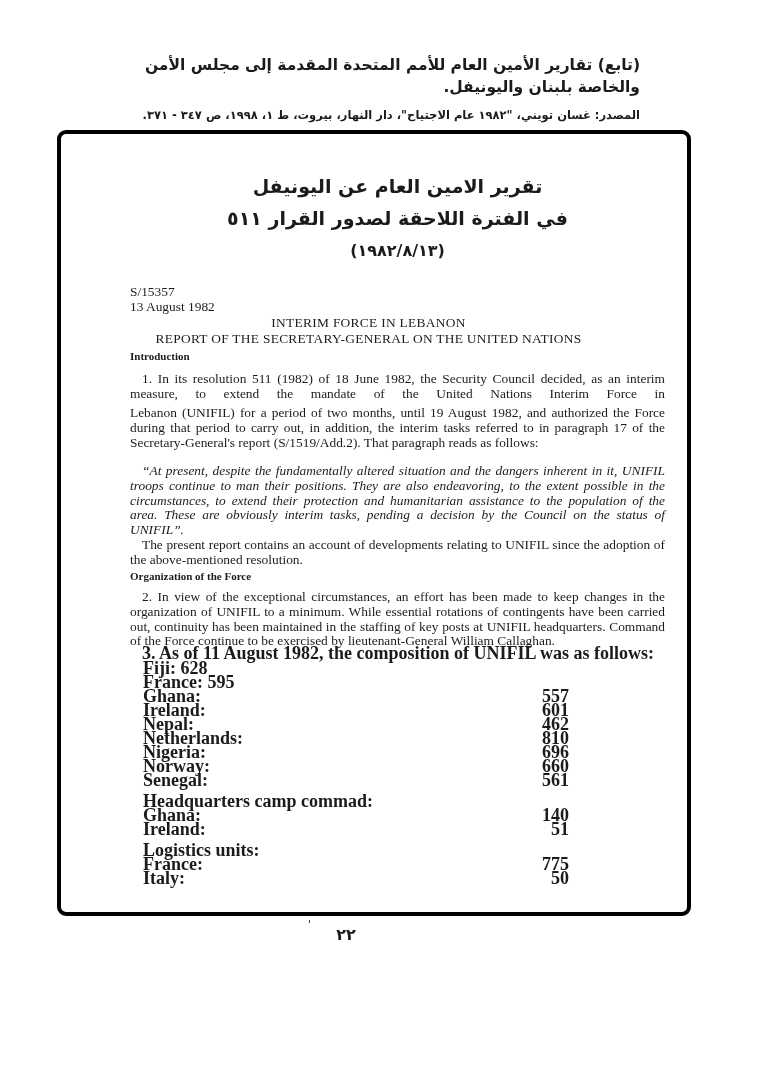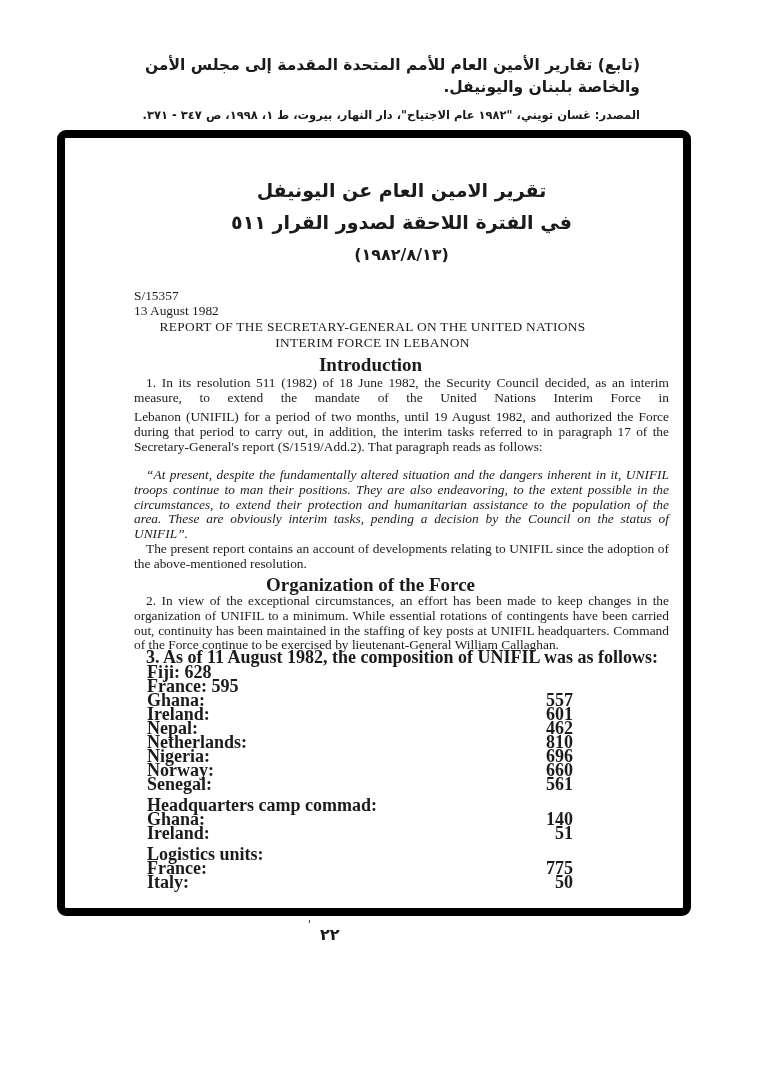--- a/index.html
+++ b/index.html
@@ -11,39 +11,39 @@
 
   
   .ar-header { position:absolute; top:54px; left:118px; width:522px;
                direction:rtl; 
                font-family:"DejaVu Sans", sans-serif; font-weight:bold; }
   .ar-header .l1 { font-size:15.5px; line-height:22px; }
   .ar-header .l2 { font-size:11.5px; line-height:16px; margin-top:9px; }
 
   
   .frame { position:absolute; left:57px; top:130px; width:634px; height:786px;
-           border:8px solid #000000; border-radius:9px; background:#fff; }
+           border:4px solid #000000; border-radius:9px; background:#fff; }
 
   
   .content { position:absolute; left:69px; top:0; width:535px; }
   .abs { position:absolute; width:100%; }
 
   
   .ar-title { top:40px; text-align:center; direction:rtl;
               font-family:"DejaVu Sans", sans-serif; font-weight:bold; }
   .ar-title .t1 { font-size:19px; line-height:24px; }
   .ar-title .t2 { font-size:19px; line-height:24px; margin-top:8px; }
   .ar-title .t3 { font-size:16px; line-height:20px; margin-top:11px; direction:ltr; }
   .ar-title .t4 { font-size:11.5px; line-height:14px; margin-top:7px; }
 
   
   .docid   { top:150px; font-size:13.4px; line-height:15px; }
   .rtitle  { top:181px; text-align:center; margin-right:58px; width:477px;
              font-size:13.4px; line-height:15.5px; letter-spacing:0.3px; }
-  .sec-h   { font-weight:bold; font-size:19px; text-align:center;
+  .sec-h   { font-weight:bold; font-size:11px; text-align:left;
              margin-right:62px; width:473px; }
   .intro-h { top:216px; }
   .org-h   { top:436px; }
 
   .para { font-size:13.4px; line-height:14.8px; text-align:justify; }
   .ind  { text-indent:12px; }
   .jlast { text-align-last:justify; }
   .p1a  { top:238px; }
   .p1b  { top:272px; }
   .quote{ top:330px;font-style:italic; }
@@ -51,21 +51,21 @@
   .p2   { top:456px; }
 
   
   .listing { top:512px; font-size:18px; line-height:14px;font-weight:bold; }
   .listing .line3 { text-indent:12px; margin-bottom:1px; }
   .listing .inline-row, .listing .subhead { margin-left:13px; }
   .row { margin-left:13px; width:426px; display:flex; justify-content:space-between;gap:40px; }
   .gap { height:7px; }
 
   
-  .pagenum { position:absolute; top:925px; left:320px; width:52px; text-align:left;
+  .pagenum { position:absolute; top:925px; left:320px; width:52px; text-align:center;
              font-family:"DejaVu Sans", sans-serif; font-weight:bold; font-size:16px; }
   .pagemark { position:absolute; top:919px; left:308px; font-size:10px;
               font-family:"DejaVu Sans", sans-serif; }
 </style>
 </head>
 <body>
 
 <div class="sheet">
 
   <div class="ar-header">
@@ -81,22 +81,22 @@
         <div class="t2">في الفترة اللاحقة لصدور القرار ٥١١</div>
         <div class="t3">(١٩٨٢/٨/١٣)</div>
       </div>
 
       <div class="abs docid">
         <div>S/15357</div>
         <div>13 August 1982</div>
       </div>
 
       <div class="abs rtitle">
+        <div>INTERIM FORCE IN LEBANON</div>
         <div>REPORT OF THE SECRETARY-GENERAL ON THE UNITED NATIONS</div>
-        <div>INTERIM FORCE IN LEBANON</div>
       </div>
 
       <div class="abs sec-h intro-h">Introduction</div>
 
       <p class="abs para ind jlast p1a">1. In its resolution 511 (1982) of 18 June 1982, the Security Council decided, as an interim measure, to extend the mandate of the United Nations Interim Force in</p>
       <p class="abs para p1b">Lebanon (UNIFIL) for a period of two months, until 19 August 1982, and authorized the Force during that period to carry out, in addition, the interim tasks referred to in paragraph 17 of the Secretary-General's report (S/1519/Add.2). That paragraph reads as follows:</p>
       <p class="abs para ind quote">“At present, despite the fundamentally altered situation and the dangers inherent in it, UNIFIL troops continue to man their positions. They are also endeavoring, to the extent possible in the circumstances, to extend their protection and humanitarian assistance to the population of the area. These are obviously interim tasks, pending a decision by the Council on the status of UNIFIL”.</p>
       <p class="abs para ind plast">The present report contains an account of developments relating to UNIFIL since the adoption of the above-mentioned resolution.</p>
 
       <div class="abs sec-h org-h">Organization of the Force</div>

